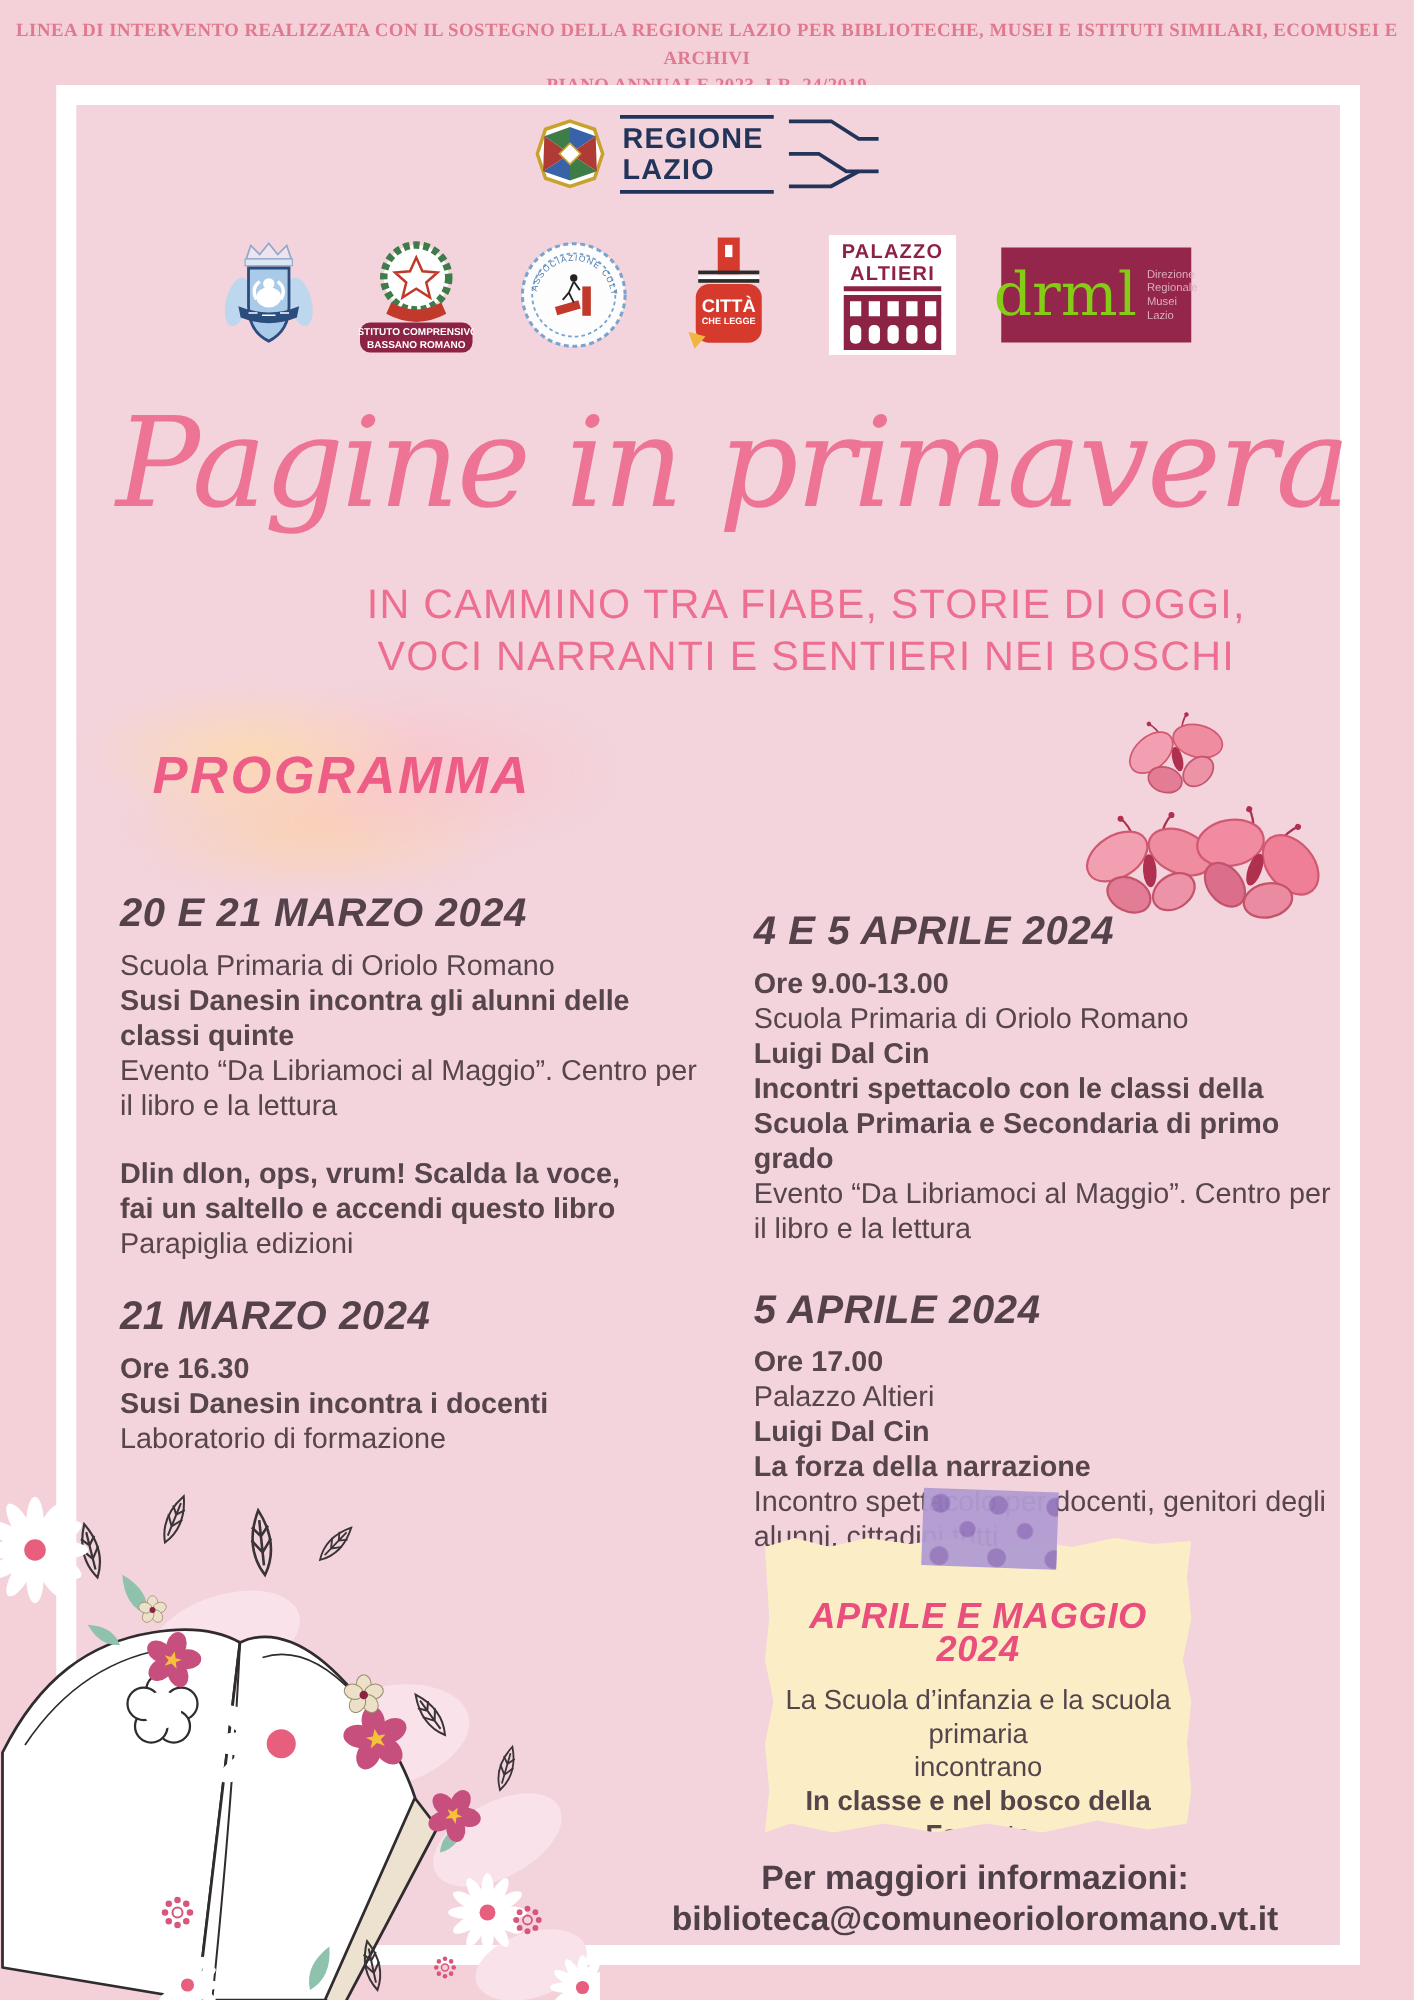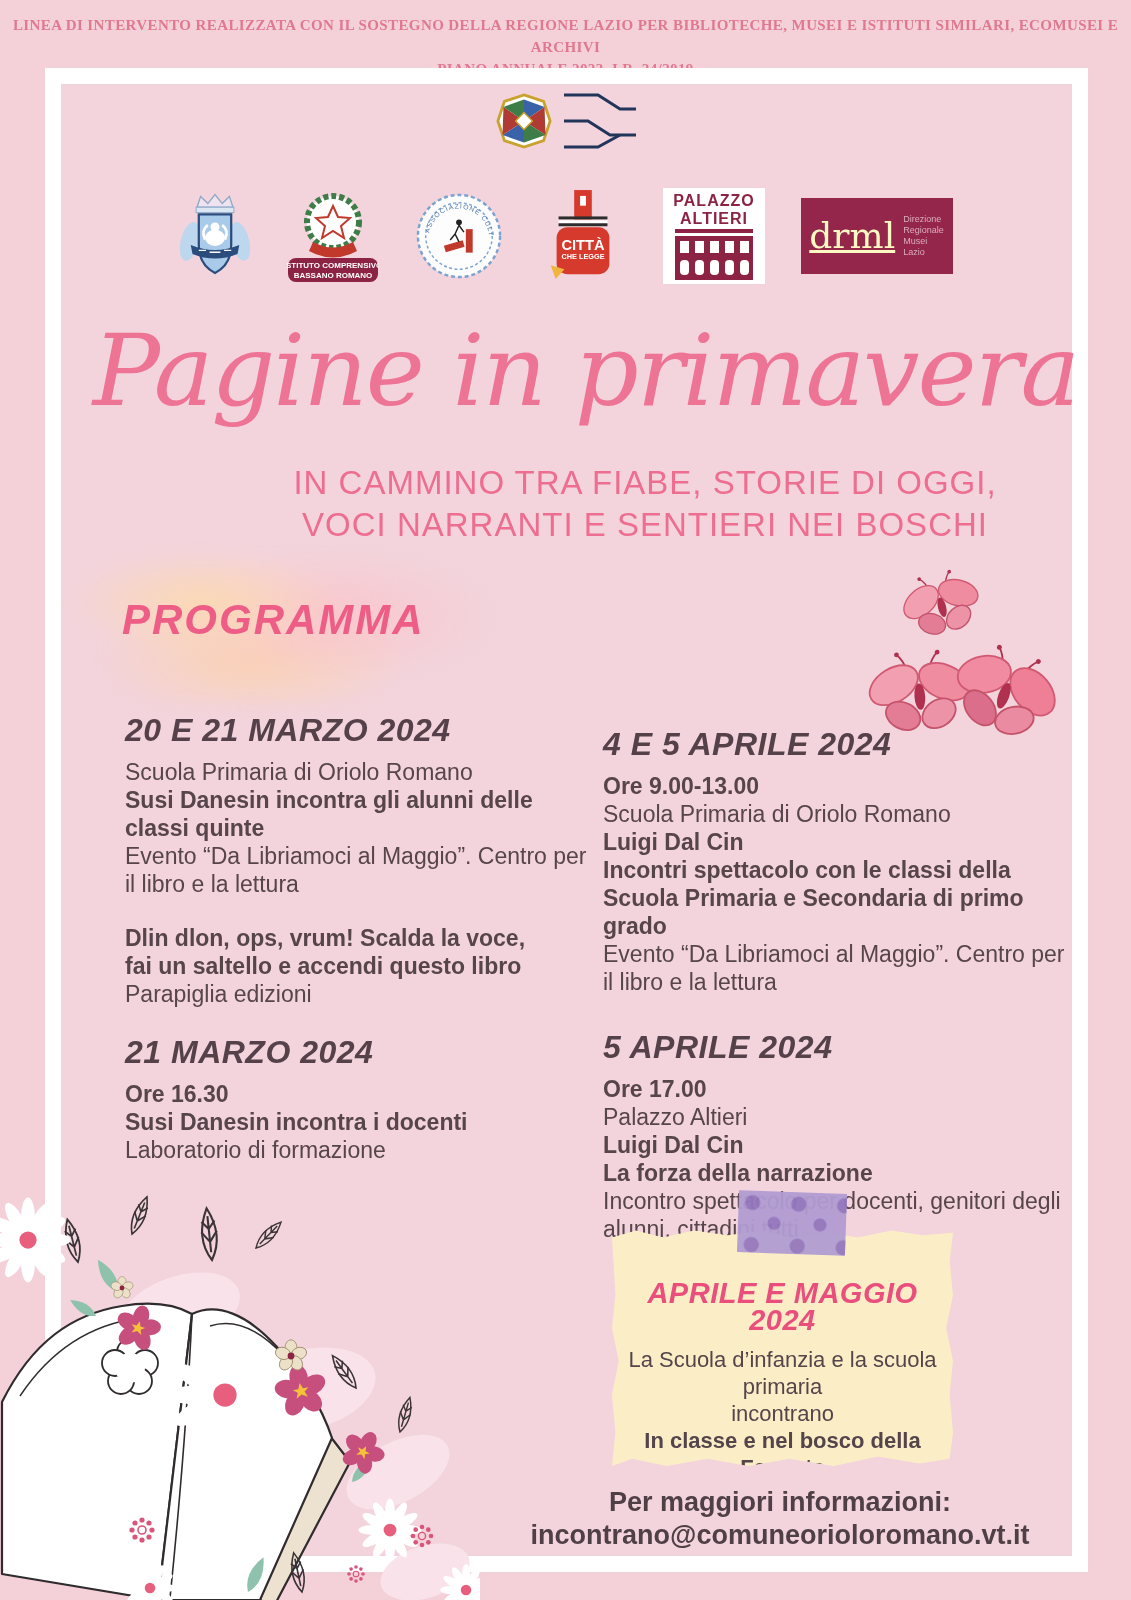--- a/index.html
+++ b/index.html
@@ -16,39 +16,39 @@
   .rl{position:absolute;top:92px;left:0;width:100%;display:flex;justify-content:center;
       align-items:center;gap:12px;}
   .rl-text{border-top:3px solid #223459;border-bottom:3px solid #223459;
            font-weight:bold;font-size:23px;line-height:1.1;color:#223459;
            letter-spacing:1px;padding:3px 8px 3px 2px;}
   
   .partners{position:absolute;top:186px;left:0;width:100%;display:flex;
             justify-content:center;align-items:center;gap:36px;}
   .drml-box{width:152px;height:76px;background:#93264a;display:flex;align-items:center;
             justify-content:center;gap:8px;}
-  .drml-big{font-family:"DejaVu Serif",serif;font-size:36px;color:#fef9c3;line-height:1;text-decoration:underline;}
+  .drml-big{font-family:"DejaVu Serif",serif;font-size:48px;color:#84cc16;line-height:1;}
   .drml-side{font-size:9px;line-height:11px;color:#dcaebd;}
   
   .title{position:absolute;left:0;top:312px;width:100%;text-align:center;
          font-family:"DejaVu Serif",serif;font-style:italic;font-size:100px;
          color:#ee7496;letter-spacing:-2px;margin-left:20px;}
   .subtitle{position:absolute;left:240px;top:462px;width:810px;text-align:center;
             font-size:33px;line-height:42px;color:#ed6e90;letter-spacing:1px;}
   
   .blob{position:absolute;left:68px;top:540px;width:420px;height:165px;filter:blur(7px);
         background:
           radial-gradient(ellipse 190px 75px at 32% 38%,#fbd9b4 0%,rgba(251,217,180,0) 72%),
           radial-gradient(ellipse 240px 95px at 62% 46%,#f9c6cc 0%,rgba(249,198,204,0) 70%),
           radial-gradient(ellipse 210px 85px at 44% 72%,#fad2b2 0%,rgba(250,210,178,0) 75%);}
   .programma{position:absolute;left:122px;top:596px;font-weight:bold;font-style:italic;
              font-size:42px;letter-spacing:2px;color:#ee5d86;}
   
   .col{position:absolute;color:#57454c;font-size:23px;line-height:28px;}
-  .col-left{left:125px;top:712px;width:472px;}
+  .col-left{left:96px;top:712px;width:472px;}
   .col-right{left:603px;top:726px;width:465px;}
   .evh{font-weight:bold;font-style:italic;font-size:32px;line-height:36px;
        color:#55414a;margin:0 0 10px 0;letter-spacing:.5px;}
   .ev{margin-bottom:26px;}
   .ln{margin:0;}
   .b{font-weight:bold;}
   
   .note{position:absolute;left:612px;top:1228px;width:341px;height:238px;background:#fbeec7;
         clip-path:polygon(0% 4%,7% 1%,15% 4%,24% 1%,34% 3%,44% 1%,53% 4%,63% 2%,72% 4%,82% 1%,91% 3%,100% 2%,99% 14%,100% 28%,98% 42%,100% 56%,99% 70%,100% 86%,99% 97%,90% 99%,78% 96%,65% 100%,52% 97%,40% 100%,28% 97%,16% 100%,6% 97%,0% 100%,1% 86%,0% 70%,2% 56%,0% 42%,1% 28%);
         text-align:center;color:#54454b;font-size:22px;line-height:27px;}
@@ -82,20 +82,24 @@
     <svg width="56" height="56" viewBox="0 0 60 60">
       <polygon points="30,2 51,9 58,30 51,51 30,58 9,51 2,30 9,9" fill="#ffffff" stroke="#c9a22e" stroke-width="3"></polygon>
       <polygon points="30,7 52,15 30,30" fill="#3a62a8"></polygon>
       <polygon points="52,15 53,45 30,30" fill="#b03a34"></polygon>
       <polygon points="53,45 30,53 30,30" fill="#3e7d47"></polygon>
       <polygon points="30,53 7,45 30,30" fill="#3a62a8"></polygon>
       <polygon points="7,45 8,15 30,30" fill="#b03a34"></polygon>
       <polygon points="8,15 30,7 30,30" fill="#3e7d47"></polygon>
       <polygon points="30,21 39,30 30,39 21,30" fill="#ffffff" stroke="#c9a22e" stroke-width="1.5"></polygon>
     </svg>
+    <div class="rl-text">
+      <div>REGIONE</div>
+      <div>LAZIO</div>
+    </div>
     <svg width="72" height="58" viewBox="0 0 72 58">
       <path d="M0 3 H34 L56 17 H72" stroke="#223459" stroke-width="3" fill="none"></path>
       <path d="M0 29 H24 L46 43 H72" stroke="#223459" stroke-width="3" fill="none"></path>
       <path d="M0 55 H34 L56 43" stroke="#223459" stroke-width="3" fill="none"></path>
     </svg>
   </div>
 
   <div class="partners">
 
     <svg width="72" height="96" viewBox="0 0 80 100">
@@ -263,21 +267,21 @@
     <p class="ln">incontrano</p>
     <p class="ln b">In classe e nel bosco della Faggeta</p>
     <p class="ln b">Elisabetta Mitrovic</p>
     <p class="ln">Lezioni, laboratori di disegno e</p>
     <p class="ln">osservazioni guidate in natura</p>
   </div>
   <div class="tape"></div>
 
   <div class="footer">
     <div>Per maggiori informazioni:</div>
-    <div>incontrano@comuneorioloromano.vt.it</div>
+    <div>biblioteca@comuneorioloromano.vt.it</div>
   </div>
 
   <svg class="deco" width="480" height="460" viewBox="0 0 480 460">
     <defs>
       <g id="petal12">
         <ellipse cx="0" cy="-20" rx="6" ry="17" fill="#ffffff"></ellipse>
         <ellipse cx="0" cy="-20" rx="6" ry="17" fill="#ffffff" transform="rotate(30)"></ellipse>
         <ellipse cx="0" cy="-20" rx="6" ry="17" fill="#ffffff" transform="rotate(60)"></ellipse>
         <ellipse cx="0" cy="-20" rx="6" ry="17" fill="#ffffff" transform="rotate(90)"></ellipse>
         <ellipse cx="0" cy="-20" rx="6" ry="17" fill="#ffffff" transform="rotate(120)"></ellipse>

